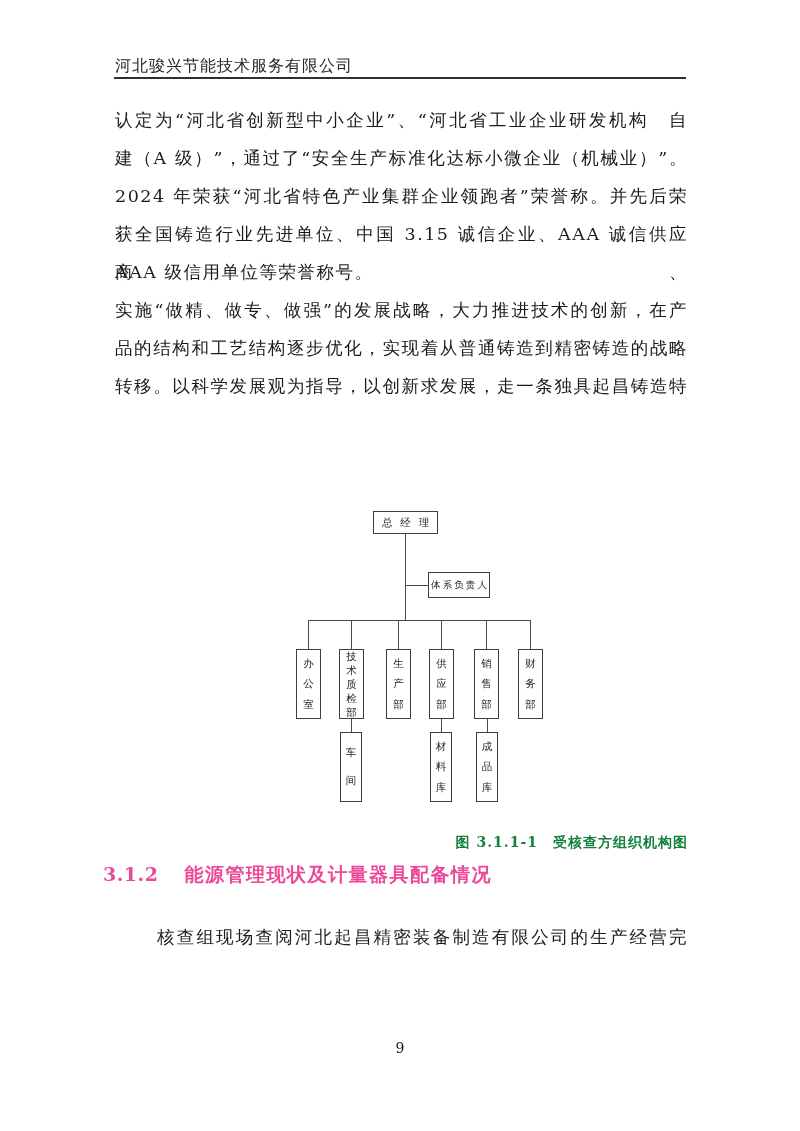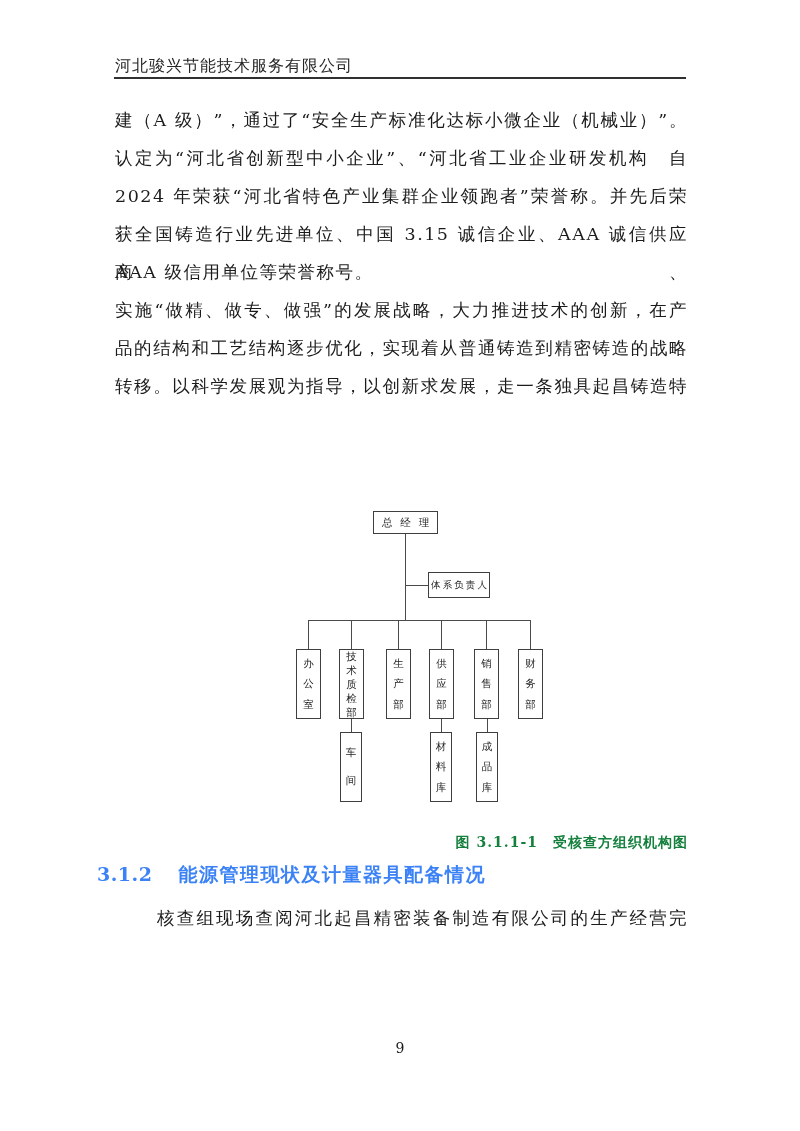--- a/index.html
+++ b/index.html
@@ -12,32 +12,32 @@
   .header-company{
     position:absolute;left:115px;top:56px;font-size:16px;letter-spacing:1px;color:#262626;
   }
   .header-rule{
     position:absolute;left:114px;top:77px;width:572px;height:2px;background:#303030;
   }
   
   .textcol{position:absolute;left:115px;width:573px;font-size:17.5px;color:#1b1b1b;}
   .p1{top:101px;}
   .p2{top:291px;}
-  .p3{top:899px;font-family:Liberation Serif, serif;}
+  .p3{top:918px;font-family:Liberation Serif, serif;}
   .line{height:38px;line-height:38px;letter-spacing:1.5px;overflow:visible;}
   .line.fill{text-align:justify;text-align-last:justify;}
   .line.indent{text-indent:42px;}
   
   .fig-caption{
     position:absolute;left:115px;top:834px;width:573px;text-align:right;
     font-weight:bold;font-size:14px;letter-spacing:1px;color:#15803d;
   }
   .sec-heading{
-    position:absolute;left:97px;top:862px;font-weight:bold;font-size:19px;
-    letter-spacing:1.5px;color:#3b82f6;white-space:nowrap;
+    position:absolute;left:103px;top:862px;font-weight:bold;font-size:19px;
+    letter-spacing:1.5px;color:#ec4899;white-space:nowrap;
   }
   .sec-heading .sec-num{margin-right:26px;letter-spacing:0.5px;}
   
   .chart{position:absolute;left:250px;top:500px;width:300px;height:312px;color:#242424;}
   .cbox{
     position:absolute;box-sizing:border-box;border:1px solid #3f3f3f;background:#fff;
     display:flex;align-items:center;justify-content:space-evenly;
   }
   .cbox.h{flex-direction:row;}
   .cbox.v{flex-direction:column;}
@@ -60,22 +60,22 @@
 </style>
 </head>
 <body>
 
 <div class="page">
 
   <div class="header-company">河北骏兴节能技术服务有限公司</div>
   <div class="header-rule"></div>
 
   <div class="textcol p1">
+    <div class="line fill">认定为“河北省创新型中小企业”、“河北省工业企业研发机构　自</div>
     <div class="line fill">建（A 级）”，通过了“安全生产标准化达标小微企业（机械业）”。</div>
-    <div class="line fill">认定为“河北省创新型中小企业”、“河北省工业企业研发机构　自</div>
     <div class="line fill">2024 年荣获“河北省特色产业集群企业领跑者”荣誉称。并先后荣</div>
     <div class="line fill">获全国铸造行业先进单位、中国 3.15 诚信企业、AAA 诚信供应商、</div>
     <div class="line">AAA 级信用单位等荣誉称号。</div>
   </div>
 
   <div class="textcol p2">
     <div class="line fill">实施“做精、做专、做强”的发展战略，大力推进技术的创新，在产</div>
     <div class="line fill">品的结构和工艺结构逐步优化，实现着从普通铸造到精密铸造的战略</div>
     <div class="line fill">转移。以科学发展观为指导，以创新求发展，走一条独具起昌铸造特</div>
   </div>

